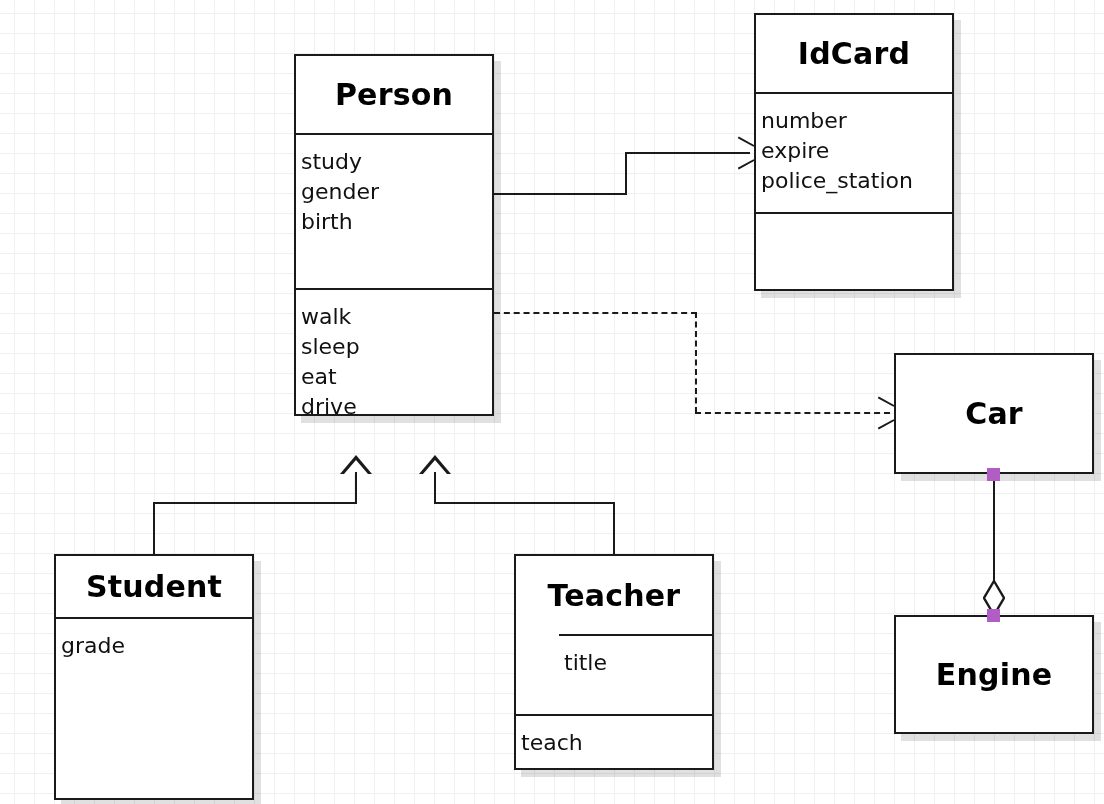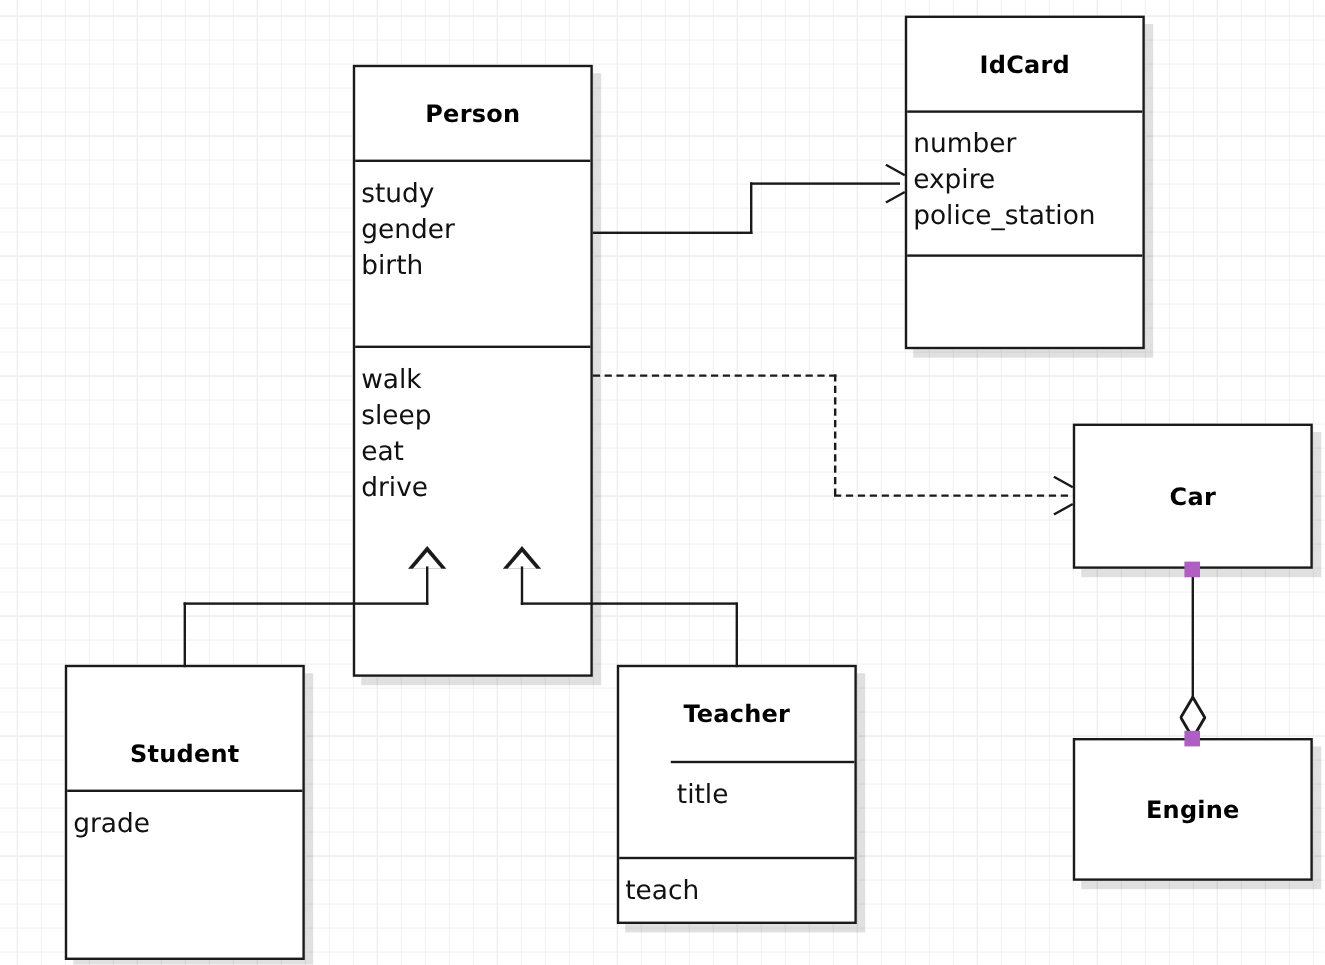--- a/index.html
+++ b/index.html
@@ -36,21 +36,21 @@
     overflow: hidden;
   }
   .compartment + .compartment {
     border-top: 2px solid #1a1a1a;
   }
   .cls-title {
     display: flex;
     align-items: center;
     justify-content: center;
     font-weight: bold;
-    font-size: 20px;
+    font-size: 30px;
     color: #000000;
     letter-spacing: 0.2px;
   }
   .cls-items {
     padding: 12px 0 0 5px;
   }
   .cls-item {
     font-size: 22px;
     line-height: 30px;
     color: #111111;
@@ -144,21 +144,21 @@
     width: 13px;
     height: 13px;
     background: #b05ec4;
   }
 </style>
 </head>
 <body>
 
 <div id="canvas">
 
-  <div class="uml-class" style="left:294px; top:54px; width:200px; height:510px;">
+  <div class="uml-class" style="left:294px; top:54px; width:200px; height:362px;">
     <div class="compartment cls-title" style="height:77px;">
       <span>Person</span>
     </div>
     <div class="compartment cls-items" style="height:155px;">
       <div class="cls-item">study</div>
       <div class="cls-item">gender</div>
       <div class="cls-item">birth</div>
     </div>
     <div class="compartment cls-items" style="height:166px;">
       <div class="cls-item">walk</div>
@@ -174,21 +174,21 @@
     </div>
     <div class="compartment cls-items" style="height:120px;">
       <div class="cls-item">number</div>
       <div class="cls-item">expire</div>
       <div class="cls-item">police_station</div>
     </div>
     <div class="compartment cls-empty" style="height:36px;"></div>
   </div>
 
   <div class="uml-class" style="left:54px; top:554px; width:200px; height:246px;">
-    <div class="compartment cls-title" style="height:61px;margin-top:41px;">
+    <div class="compartment cls-title" style="height:61px;">
       <span>Student</span>
     </div>
     <div class="compartment cls-items" style="height:80px;">
       <div class="cls-item">grade</div>
     </div>
   </div>
 
   <div class="uml-class" style="left:514px; top:554px; width:200px; height:216px;">
     <div class="compartment cls-title" style="height:78px;">
       <span>Teacher</span>

